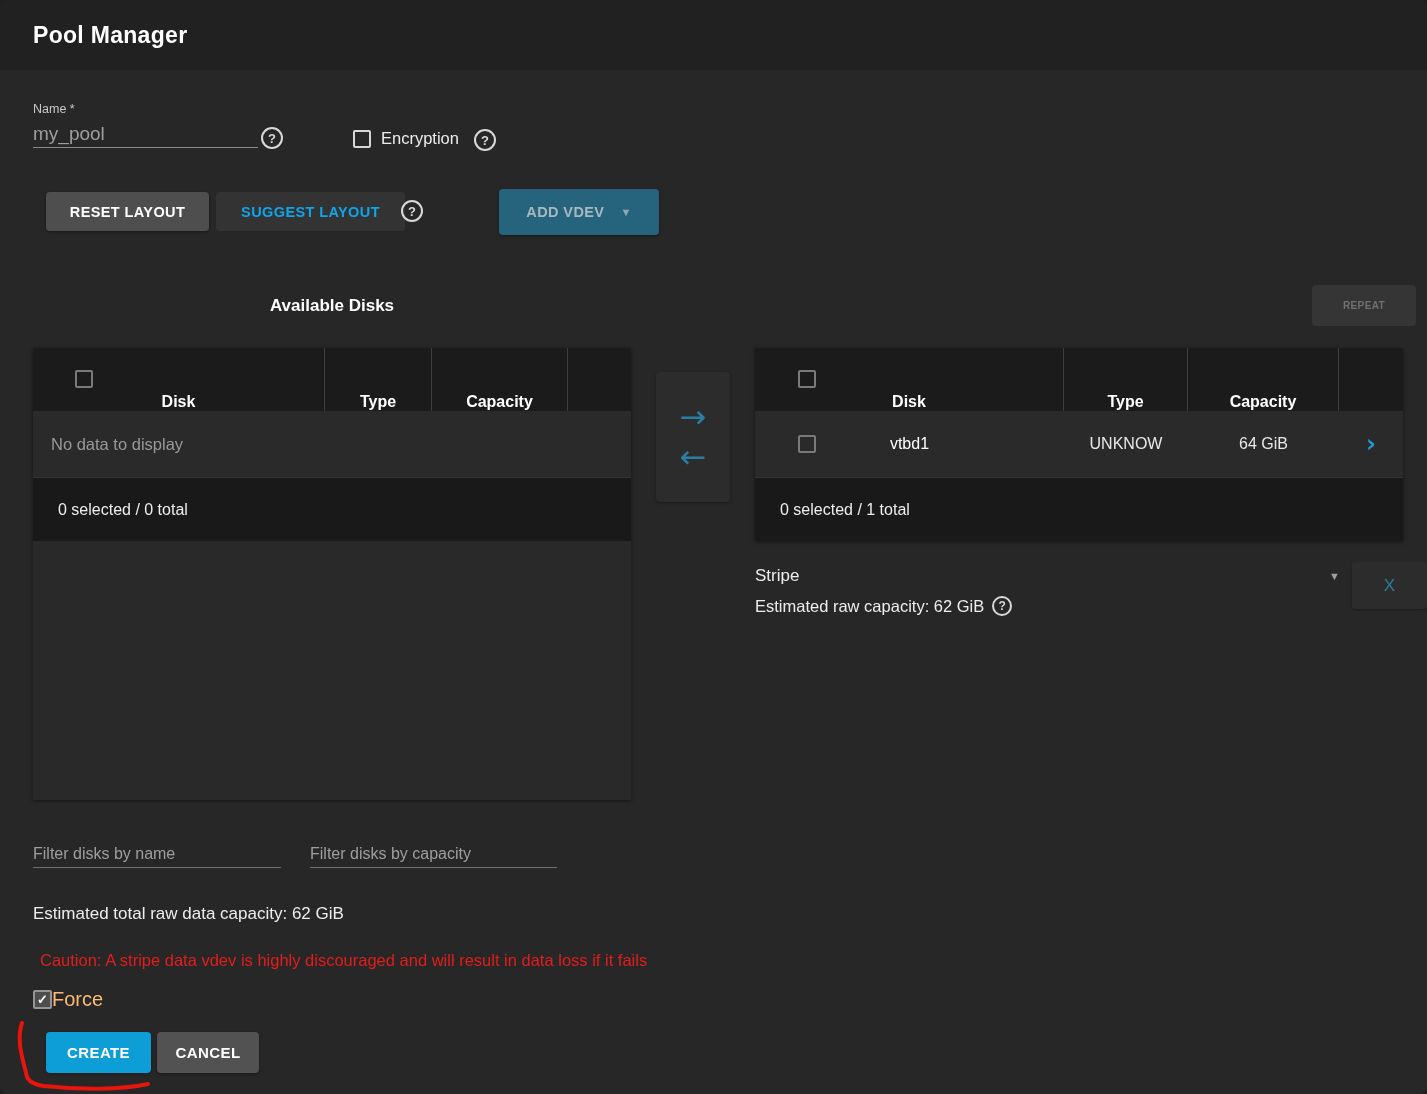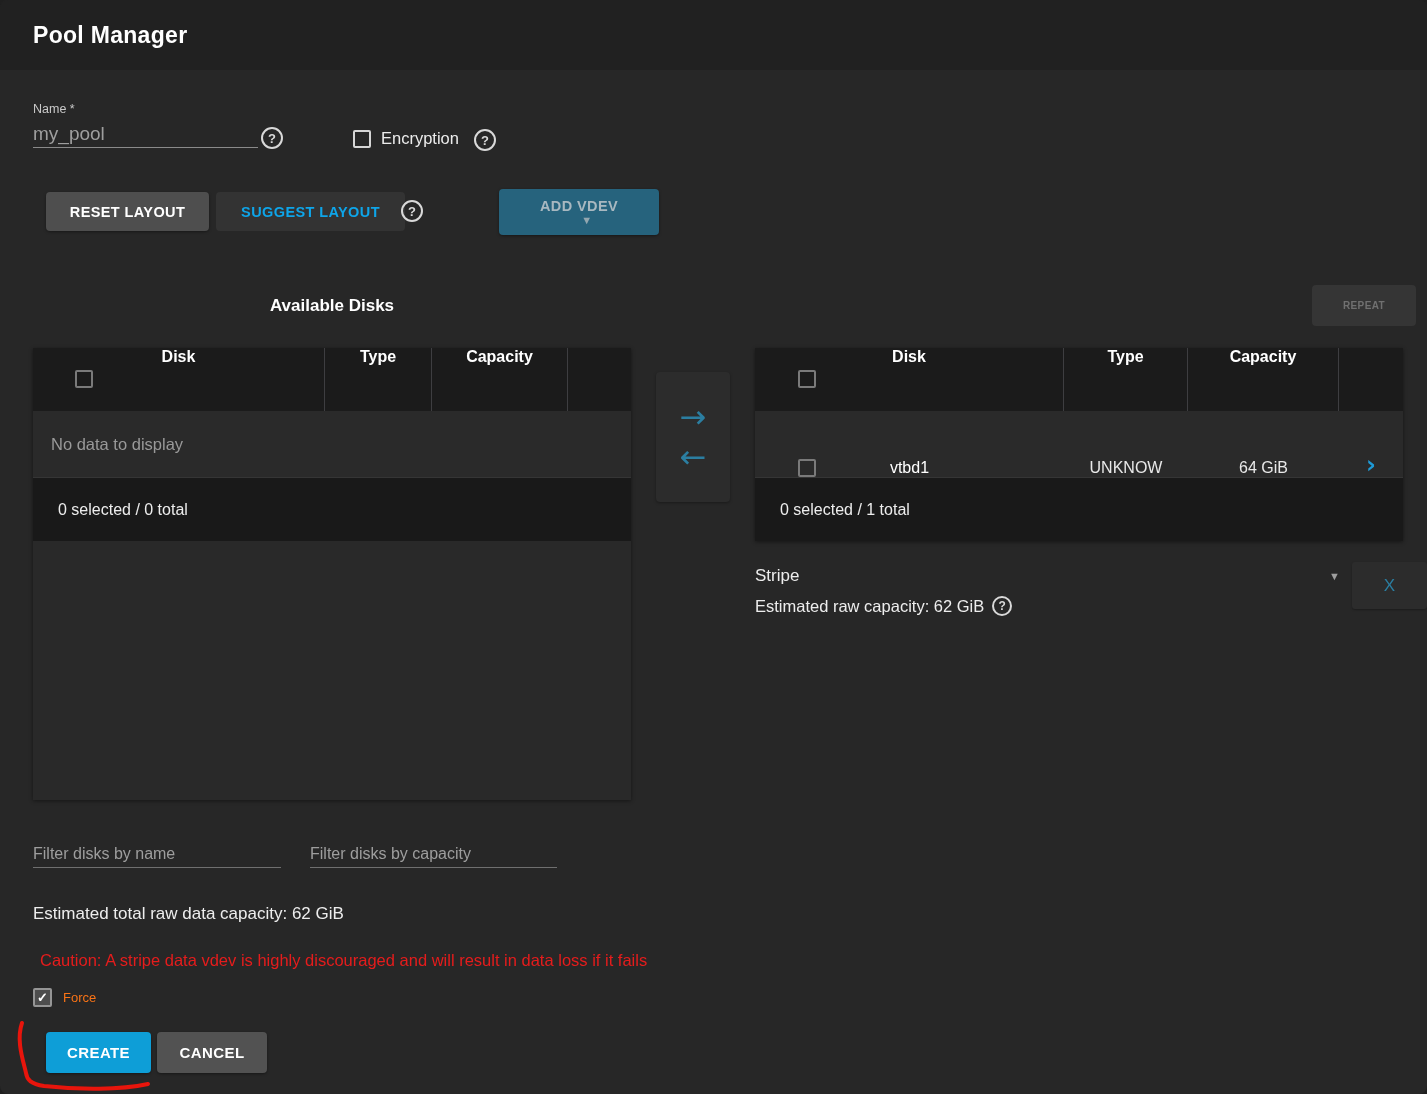--- a/index.html
+++ b/index.html
@@ -38,41 +38,41 @@
   
   .btn {
     position:absolute; border:none; border-radius:4px; font-weight:700;
     font-family:"Liberation Sans", sans-serif; letter-spacing:.4px; cursor:pointer;
     display:flex; align-items:center; justify-content:center;
     box-shadow:0 1px 3px rgba(0,0,0,.4);
     margin-left:13px;
   }
   .btn-reset   { left:33px;  top:192px; width:163px; height:39px; background:#4e4e4e; color:#ffffff; font-size:14.5px; }
   .btn-suggest { left:203px; top:192px; width:189px; height:39px; background:#333333; color:#0ea5e9; font-size:14.5px; box-shadow:none; }
-  .btn-addvdev { left:486px; top:189px; width:160px; height:46px; background:#26637d; color:#a8b8c0; font-size:14.5px;flex-direction:column; }
+  .btn-addvdev { left:486px; top:189px; width:160px; height:46px; background:#26637d; color:#a8b8c0; font-size:14.5px; }
   .btn-addvdev .caret { margin-left:16px; font-size:11px; color:#93a7b0; }
   .btn-repeat  { left:1299px; top:285px; width:104px; height:41px; background:#353535; color:#707070; font-size:10px; box-shadow:none; }
   .btn-create  { left:33px;  top:1032px; width:105px; height:41px; background:#0e9ed7; color:#ffffff; font-size:15px; }
-  .btn-cancel  { left:144px; top:1032px; width:110px; height:41px; background:#525252; color:#ffffff; font-size:15px; }
+  .btn-cancel  { left:144px; top:1032px; width:102px; height:41px; background:#525252; color:#ffffff; font-size:15px; }
   
   .sec-title { position:absolute; font-size:17px; font-weight:700; color:#ffffff; text-align:center; }
   
   .card {
     position:absolute; display:flex; flex-direction:column;
     box-shadow:0 1px 4px rgba(0,0,0,.45); background:#292929;
   }
   .thead { display:flex; height:63px; background:#1b1b1b; flex:none; }
   .th {
-    display:flex; align-items:flex-start; justify-content:center; position:relative;
+    display:flex; align-items:flex-end; justify-content:center; position:relative;
     color:#ffffff; font-weight:700; font-size:16px; border-right:1px solid #3e3e41;
   }
   .th.last { border-right:none; }
   .th .cb-abs { position:absolute; top:22px; border-color:#7a7a7a; }
   .trow { display:flex; height:66px; background:#2a2a2a; flex:none; align-items:center; }
-  .td { display:flex; align-items:flex-end; justify-content:center; position:relative; color:#e8e8e8; font-size:16px; height:100%; }
+  .td { display:flex; align-items:center; justify-content:center; position:relative; color:#e8e8e8; font-size:16px; height:100%; }
   .tfoot {
     display:flex; align-items:center; height:64px; background:#191919; flex:none;
     color:#ededed; font-size:16px; padding-left:25px; border-top:1px solid #353535;
   }
   .tbody-empty { flex:1; background:#292929; }
   .nodata { display:flex; align-items:center; height:66px; background:#2a2a2a; color:#999999; font-size:16.5px; padding-left:18px; flex:none; }
   
   .c1 { width:292px; } .c2 { width:107px; } .c3 { width:136px; } .c4 { width:63px; }
   
   .r1 { width:309px; } .r2 { width:124px; } .r3 { width:151px; } .r4 { width:64px; }
@@ -111,21 +111,21 @@
   .filter-input::placeholder { color:#9e9e9e; opacity:1; }
   
   .est-total { position:absolute; left:33px; top:904px; color:#ededed; font-size:17px; }
   .caution   { position:absolute; left:40px; top:951px; color:#e51c1c; font-size:16.5px; }
   .force-row { position:absolute; left:33px; top:988px; display:flex; align-items:center; }
   .force-cb {
     width:19px; height:19px; background:#4d4d4d; border:2px solid #959595; border-radius:2px;
     display:flex; align-items:center; justify-content:center; color:#ffffff;
     font-size:13px; font-weight:700; cursor:pointer; flex:none;
   }
-  .force-lbl { margin-left:11px; color:#f97316; font-size:13px; }
+  .force-lbl { color:#fdba74; font-size:20px; }
   
   .annotation { position:absolute; left:0; top:0; pointer-events:none; }
 </style>
 </head>
 <body>
 
 <div class="stage">
 
   <div class="topbar">
     <div class="title">Pool Manager</div>

